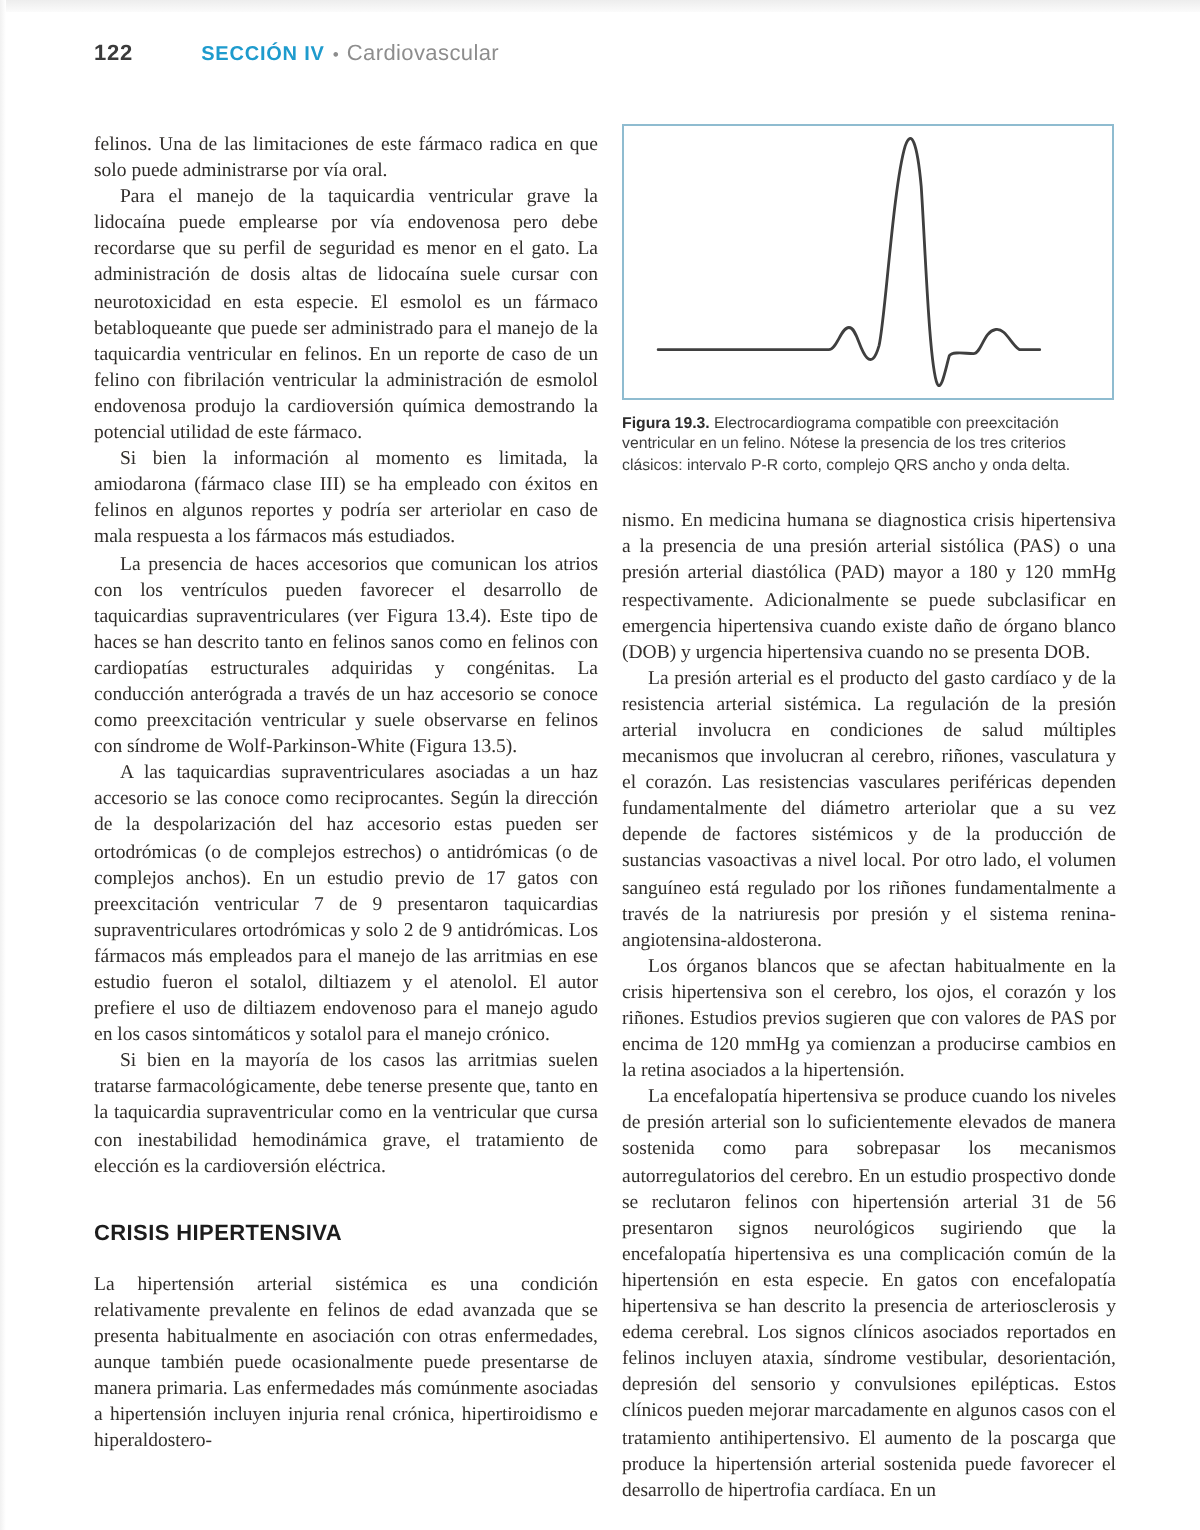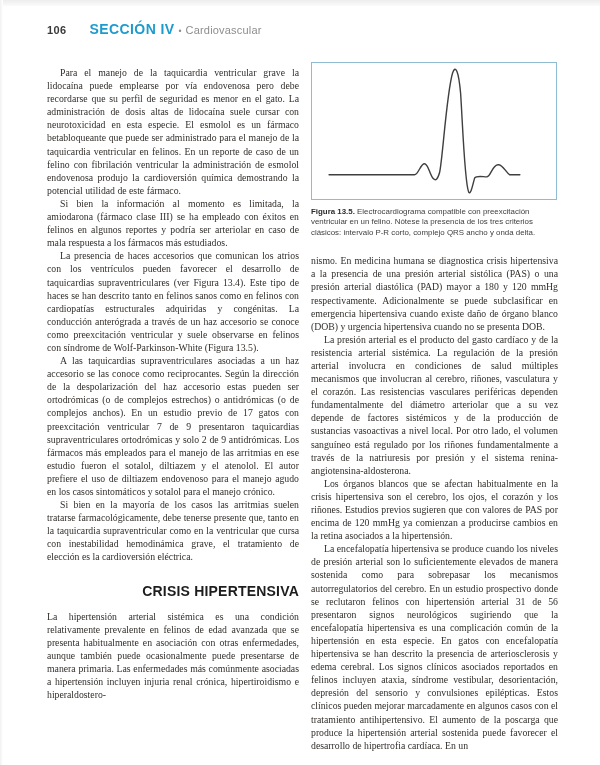--- a/index.html
+++ b/index.html
@@ -17,21 +17,21 @@
     position:absolute;top:0;left:0;width:3px;height:765px;
     background:linear-gradient(90deg,#f1f1f1,#ffffff);
   }
   
   .page-header{
     position:absolute;top:21px;left:47px;width:511px;
     font-family:"Liberation Sans","DejaVu Sans",sans-serif;
     display:flex;align-items:baseline;white-space:nowrap;
   }
   .page-num{font-weight:bold;font-size:11px;color:#3b3b3b;letter-spacing:.4px;}
-  .section-label{font-weight:bold;font-size:14px;color:#1e9bcd;letter-spacing:.4px;margin-left:23px;}
+  .section-label{font-weight:bold;font-size:10px;color:#1e9bcd;letter-spacing:.4px;margin-left:34px;}
   .header-sep{font-size:8.6px;color:#8d8d8d;margin:0 4px;}
   .chapter-label{font-size:11px;color:#8d8d8d;letter-spacing:.2px;}
   
   .col{position:absolute;font-size:9.75px;line-height:13.1px;color:#322e2b;text-align:justify;}
   .col-left{left:47px;top:66px;width:252px;}
   .col-right{left:311px;top:62px;width:247px;}
   .col p{margin:0;}
   .col p.indent{text-indent:13px;}
   
   .figure-box{
@@ -41,38 +41,39 @@
   .figure-box svg{display:block;width:100%;height:100%;}
   .figure-caption{
     font-family:"Liberation Sans","DejaVu Sans",sans-serif;
     font-size:7.9px;line-height:10.4px;color:#3e3e3e;
     text-align:left;margin-bottom:16px;
   }
   .figure-caption .cap-label{font-weight:bold;color:#2c2c2c;}
   
   .section-heading{
     font-family:"Liberation Sans","DejaVu Sans",sans-serif;
-    font-weight:bold;font-size:14px;letter-spacing:.2px;color:#1d1d1d;
-    margin:21px 0 12px 0;text-align:right;
+    font-weight:bold;font-size:11px;letter-spacing:.2px;color:#1d1d1d;
+    margin:21px 0 12px 0;text-align:left;
   }
 </style>
 </head>
 <body>
 
 <div class="scan-edge-top"></div>
 <div class="scan-edge-left"></div>
 
 <div class="page-header">
-  <span class="page-num">106</span>
+  <span class="page-num">122</span>
   <span class="section-label">SECCIÓN IV</span>
   <span class="header-sep">•</span>
   <span class="chapter-label">Cardiovascular</span>
 </div>
 
 <div class="col col-left">
+  <p>felinos. Una de las limitaciones de este fármaco radica en que solo puede administrarse por vía oral.</p>
   <p class="indent">Para el manejo de la taquicardia ventricular grave la lidocaína puede emplearse por vía endovenosa pero debe recordarse que su perfil de seguridad es menor en el gato. La administración de dosis altas de lidocaína suele cursar con neurotoxicidad en esta especie. El esmolol es un fármaco betabloqueante que puede ser administrado para el manejo de la taquicardia ventricular en felinos. En un reporte de caso de un felino con fibrilación ventricular la administración de esmolol endovenosa produjo la cardioversión química demostrando la potencial utilidad de este fármaco.</p>
   <p class="indent">Si bien la información al momento es limitada, la amiodarona (fármaco clase III) se ha empleado con éxitos en felinos en algunos reportes y podría ser arteriolar en caso de mala respuesta a los fármacos más estudiados.</p>
   <p class="indent">La presencia de haces accesorios que comunican los atrios con los ventrículos pueden favorecer el desarrollo de taquicardias supraventriculares (ver Figura 13.4). Este tipo de haces se han descrito tanto en felinos sanos como en felinos con cardiopatías estructurales adquiridas y congénitas. La conducción anterógrada a través de un haz accesorio se conoce como preexcitación ventricular y suele observarse en felinos con síndrome de Wolf-Parkinson-White (Figura 13.5).</p>
   <p class="indent">A las taquicardias supraventriculares asociadas a un haz accesorio se las conoce como reciprocantes. Según la dirección de la despolarización del haz accesorio estas pueden ser ortodrómicas (o de complejos estrechos) o antidrómicas (o de complejos anchos). En un estudio previo de 17 gatos con preexcitación ventricular 7 de 9 presentaron taquicardias supraventriculares ortodrómicas y solo 2 de 9 antidrómicas. Los fármacos más empleados para el manejo de las arritmias en ese estudio fueron el sotalol, diltiazem y el atenolol. El autor prefiere el uso de diltiazem endovenoso para el manejo agudo en los casos sintomáticos y sotalol para el manejo crónico.</p>
   <p class="indent">Si bien en la mayoría de los casos las arritmias suelen tratarse farmacológicamente, debe tenerse presente que, tanto en la taquicardia supraventricular como en la ventricular que cursa con inestabilidad hemodinámica grave, el tratamiento de elección es la cardioversión eléctrica.</p>
   <h2 class="section-heading">CRISIS HIPERTENSIVA</h2>
   <p>La hipertensión arterial sistémica es una condición relativamente prevalente en felinos de edad avanzada que se presenta habitualmente en asociación con otras enfermedades, aunque también puede ocasionalmente puede presentarse de manera primaria. Las enfermedades más comúnmente asociadas a hipertensión incluyen injuria renal crónica, hipertiroidismo e hiperaldostero-</p>
 </div>
 
 <div class="col col-right">
@@ -86,19 +87,19 @@
            C143,1 146,8 148,30
            C150,60 152,119 156,128
            C158,132 160,121 162,114
            C164,111.5 170,113 174,113
            C178,113 179,102 185,101
            C190,100 193,109 197,111
            H207"></path>
     </svg>
   </div>
   <div class="figure-caption">
-    <span class="cap-label">Figura 13.5.</span><span> Electrocardiograma compatible con preexcitación ventricular en un felino. Nótese la presencia de los tres criterios clásicos: intervalo P-R corto, complejo QRS ancho y onda delta.</span>
+    <span class="cap-label">Figura 19.3.</span><span> Electrocardiograma compatible con preexcitación ventricular en un felino. Nótese la presencia de los tres criterios clásicos: intervalo P-R corto, complejo QRS ancho y onda delta.</span>
   </div>
   <p>nismo. En medicina humana se diagnostica crisis hipertensiva a la presencia de una presión arterial sistólica (PAS) o una presión arterial diastólica (PAD) mayor a 180 y 120 mmHg respectivamente. Adicionalmente se puede subclasificar en emergencia hipertensiva cuando existe daño de órgano blanco (DOB) y urgencia hipertensiva cuando no se presenta DOB.</p>
   <p class="indent">La presión arterial es el producto del gasto cardíaco y de la resistencia arterial sistémica. La regulación de la presión arterial involucra en condiciones de salud múltiples mecanismos que involucran al cerebro, riñones, vasculatura y el corazón. Las resistencias vasculares periféricas dependen fundamentalmente del diámetro arteriolar que a su vez depende de factores sistémicos y de la producción de sustancias vasoactivas a nivel local. Por otro lado, el volumen sanguíneo está regulado por los riñones fundamentalmente a través de la natriuresis por presión y el sistema renina-angiotensina-aldosterona.</p>
   <p class="indent">Los órganos blancos que se afectan habitualmente en la crisis hipertensiva son el cerebro, los ojos, el corazón y los riñones. Estudios previos sugieren que con valores de PAS por encima de 120 mmHg ya comienzan a producirse cambios en la retina asociados a la hipertensión.</p>
   <p class="indent">La encefalopatía hipertensiva se produce cuando los niveles de presión arterial son lo suficientemente elevados de manera sostenida como para sobrepasar los mecanismos autorregulatorios del cerebro. En un estudio prospectivo donde se reclutaron felinos con hipertensión arterial 31 de 56 presentaron signos neurológicos sugiriendo que la encefalopatía hipertensiva es una complicación común de la hipertensión en esta especie. En gatos con encefalopatía hipertensiva se han descrito la presencia de arteriosclerosis y edema cerebral. Los signos clínicos asociados reportados en felinos incluyen ataxia, síndrome vestibular, desorientación, depresión del sensorio y convulsiones epilépticas. Estos clínicos pueden mejorar marcadamente en algunos casos con el tratamiento antihipertensivo. El aumento de la poscarga que produce la hipertensión arterial sostenida puede favorecer el desarrollo de hipertrofia cardíaca. En un</p>
 </div>
 
 </body></html>

